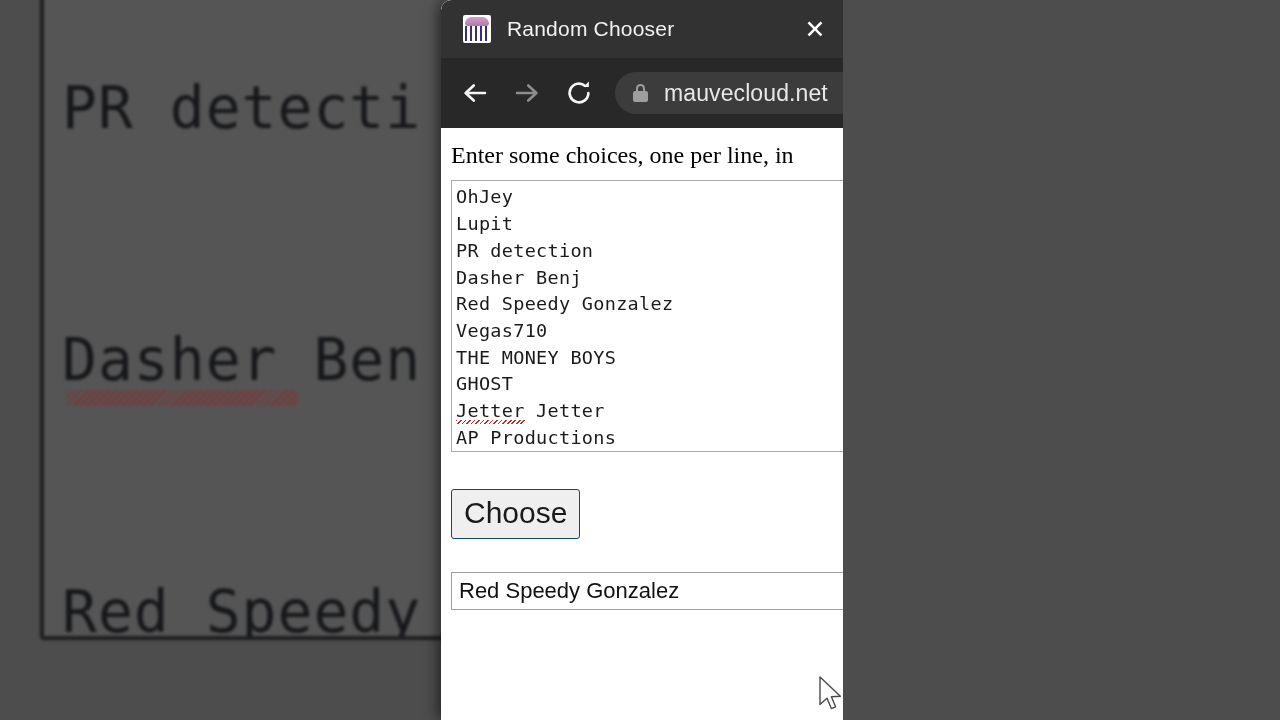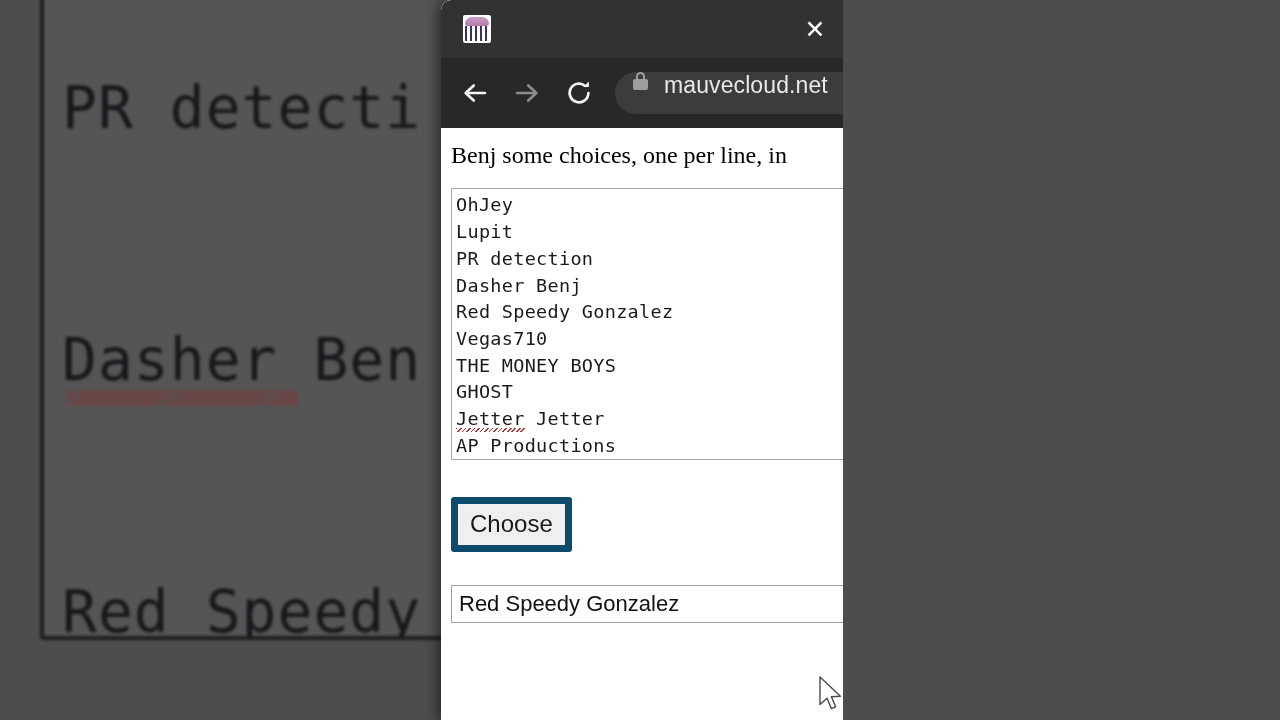--- a/index.html
+++ b/index.html
@@ -175,20 +175,21 @@
   .navbtn svg { display: block; }
 
   .omnibox {
     flex: 1 1 auto;
     height: 42px;
     margin-left: 10px;
     margin-right: 0;
     background: #3c3c3c;
     border-radius: 21px 0 0 21px;
     display: flex;
+    align-items: center;
     padding-left: 18px;
     box-sizing: border-box;
     overflow: hidden;
     cursor: text;
   }
 
   .lock-icon {
     flex: 0 0 auto;
     width: 15px;
     height: 18px;
@@ -233,21 +234,21 @@
     margin: 0;
     padding: 14px 0 8px 10px;
     font-family: "Liberation Serif", serif;
     font-size: 24px;
     color: #000000;
     white-space: nowrap;
     line-height: 1.1;
   }
 
   .choices-area {
-    margin: 12px 0 0 10px;
+    margin: 4px 0 0 10px;
     width: 600px;
     height: 272px;
     border: 1px solid #a8a8a8;
     box-sizing: border-box;
     background: #ffffff;
     font-family: "DejaVu Sans Mono", "Liberation Mono", monospace;
     font-size: 18.5px;
     line-height: 26.7px;
     color: #1a1a1a;
     padding: 3px 0 0 4px;
@@ -276,24 +277,24 @@
         #b03030 0px, #b03030 1.2px,
         transparent 1.2px, transparent 3.2px
       );
   }
 
   .choose-btn {
     margin: 37px 0 0 10px;
     display: inline-block;
     padding: 6px 12px 7px 12px;
     background: #efefef;
-    border: 7px solid #0c4a6e;
+    border: 1px solid #0c4a6e;
     border-radius: 3px;
     font-family: "Liberation Sans", sans-serif;
-    font-size: 24px;
+    font-size: 30px;
     color: #1a1a1a;
     cursor: pointer;
     line-height: 1.15;
   }
 
   .result-field {
     margin: 33px 0 0 10px;
     width: 600px;
     height: 38px;
     box-sizing: border-box;
@@ -351,20 +352,21 @@
     </div>
   </div>
 
   <div id="browser">
 
     <div class="titlebar">
       <div class="favicon">
         <div class="cloud"></div>
         <div class="rain"></div>
       </div>
+      <div class="tabtitle">Random Chooser</div>
       <div class="closebtn">✕</div>
     </div>
 
     <div class="toolbar">
 
       <div class="navbtn">
         <svg width="30" height="30" viewBox="0 0 24 24">
           <path d="M20 12 H5 M11 6 L4.5 12 L11 18" fill="none" stroke="#f5f5f5" stroke-width="2.1" stroke-linecap="round" stroke-linejoin="round"></path>
         </svg>
       </div>
@@ -386,21 +388,21 @@
         <div class="lock-icon">
           <div class="shackle"></div>
           <div class="body"></div>
         </div>
         <div class="url">mauvecloud.net</div>
       </div>
     </div>
 
     <div class="page">
 
-      <div class="page-prompt">Benj some choices, one per line, in</div>
+      <div class="page-prompt">Enter some choices, one per line, in</div>
 
       <div class="choices-area"><span>OhJey
 Lupit
 PR detection
 Dasher Benj
 Red Speedy Gonzalez
 Vegas710
 THE MONEY BOYS
 GHOST
 </span><span class="misspelled">Jetter</span><span> Jetter</span>

